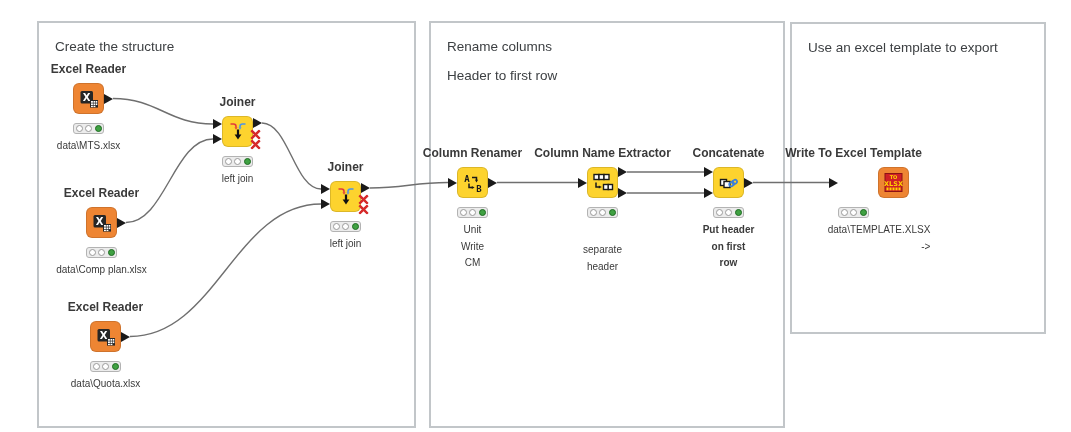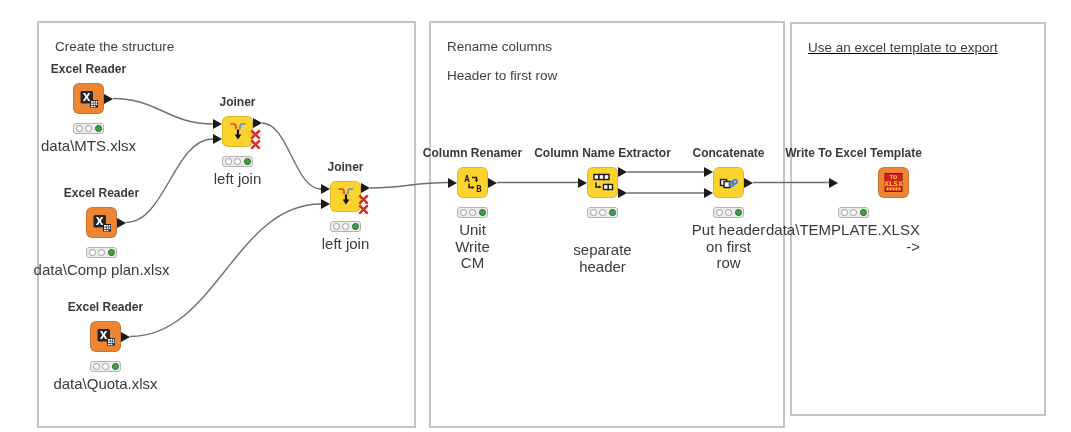--- a/index.html
+++ b/index.html
@@ -3,35 +3,35 @@
 <meta charset="utf-8">
 <style>
   html,body{margin:0;padding:0;background:#fff;}
   body{width:1071px;height:432px;overflow:hidden;font-family:"Liberation Sans",sans-serif;}
   .canvas{position:relative;width:1071px;height:432px;background:#fff;}
 
   .annotation{position:absolute;background:#fff;border:2px solid #c2c6c9;box-sizing:border-box;
               padding:9px 16px;z-index:1;}
   #box1{left:37px;top:21px;width:379px;height:407px;}
   #box2{left:429px;top:21px;width:356px;height:407px;}
-  #box3{left:790px;top:22px;width:256px;height:394px;text-decoration:underline;}
+  #box3{left:790px;top:22px;width:256px;height:312px;}
   .ann-line{font-size:13.5px;color:#3d4043;line-height:29px;white-space:nowrap;}
 
   #wires{position:absolute;left:0;top:0;z-index:2;}
 
   .node{position:absolute;width:31px;height:31px;border-radius:6px;box-sizing:border-box;
         display:flex;align-items:center;justify-content:center;z-index:3;}
   .node.yellow{background:#fdd32e;border:1px solid rgba(0,0,0,0.13);}
   .node.orange{background:#ee8533;border:1px solid rgba(0,0,0,0.13);}
   .node svg{width:24px;height:24px;display:block;}
 
   .node-label{position:absolute;transform:translateX(-50%);white-space:nowrap;text-align:center;
               font-weight:bold;font-size:12px;color:#3a3a3a;z-index:3;}
   .caption{position:absolute;transform:translateX(-50%);white-space:nowrap;text-align:center;
-           font-size:15px;line-height:16.5px;color:#3a3a3a;z-index:3;}
+           font-size:10px;line-height:16.5px;color:#3a3a3a;z-index:3;}
 
   .tl{position:absolute;width:31px;height:11px;background:#ececec;border:1px solid #b3b3b3;
       border-radius:3px;box-sizing:border-box;display:flex;align-items:center;justify-content:center;
       gap:2.5px;z-index:3;}
   .light{width:7px;height:7px;border-radius:50%;background:#fff;border:1px solid #9a9a9a;box-sizing:border-box;}
   .light.on{background:#3fa142;border-color:#1f6b22;}
 
   .port{position:absolute;width:0;height:0;border-top:5px solid transparent;border-bottom:5px solid transparent;
         border-left:9px solid #1a1a1a;z-index:4;}
   .dead-x{position:absolute;color:#d62b2b;font-size:15px;font-weight:bold;line-height:1;z-index:4;
@@ -258,21 +258,21 @@
     </svg>
       </div>
       <div class="port" style="left: 704px; top: 167px;"></div>
       <div class="port" style="left: 704px; top: 188px;"></div>
       <div class="port" style="left: 744px; top: 177.5px;"></div>
       <div class="tl" style="left: 713px; top: 207px;">
         <div class="light"></div>
         <div class="light"></div>
         <div class="light on"></div>
       </div>
-      <div class="caption" style="left: 728.5px; top: 222px;">
+      <div class="caption" style="left: 728.5px; top: 222px; font-weight: bold;">
         <div>Put header</div>
         <div>on first</div>
         <div>row</div>
       </div>
       <div class="node-label" style="left: 853.5px; top: 146px;">Write To Excel Template</div>
       <div class="node orange" style="left: 878px; top: 167px;">
         <svg viewBox="0 0 24 24">
       <rect x="3" y="2.5" width="17" height="18" fill="#cf2026" stroke="#8c1114" stroke-width="1"></rect>
       <text x="11.5" y="8" font-size="5" font-weight="bold" fill="#ffd400" text-anchor="middle" font-family="DejaVu Sans, sans-serif">TO</text>
       <text x="11.5" y="14.5" font-size="6.5" font-weight="bold" fill="#ffd400" text-anchor="middle" font-family="DejaVu Sans, sans-serif">XLSX</text>
@@ -284,19 +284,19 @@
         <rect x="16.5" y="16.5" width="2" height="2.8"></rect>
       </g>
     </svg>
       </div>
       <div class="port" style="left: 829px; top: 177.5px;"></div>
       <div class="tl" style="left: 838px; top: 207px;">
         <div class="light"></div>
         <div class="light"></div>
         <div class="light on"></div>
       </div>
-      <div class="caption" style="left: 843px; top: 222px; text-align: right;">
+      <div class="caption" style="left: 879px; top: 222px; text-align: right;">
         <div>data\TEMPLATE.XLSX</div>
         <div>-&gt;</div>
       </div>
     </div>
 
 </div>
 
 </body></html>

